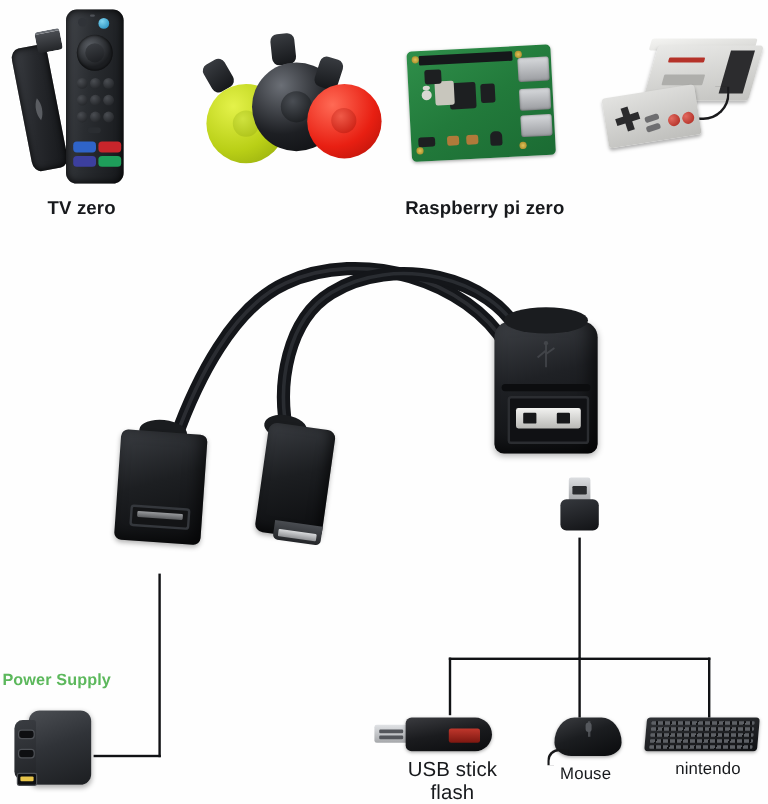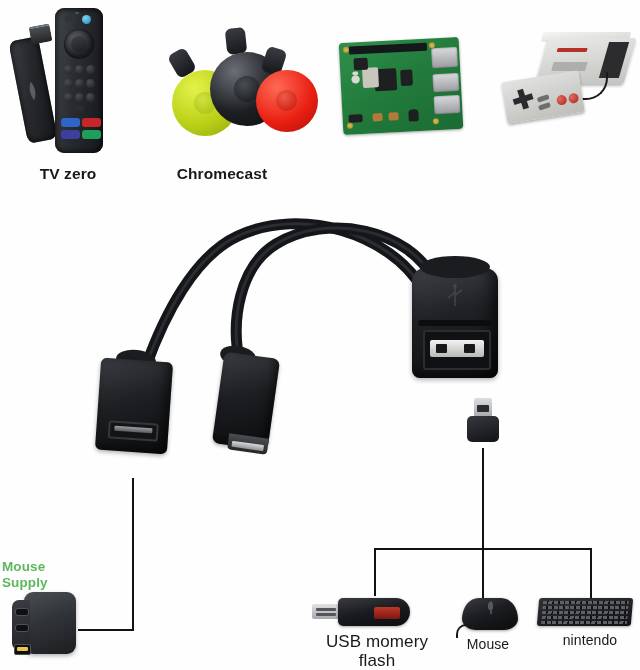--- a/index.html
+++ b/index.html
@@ -255,21 +255,21 @@
         <i style="left:0px;top:7px;width:20px;height:6px"></i>
       </div>
       <div class="pad-gry" style="left:33px;top:20px"></div>
       <div class="pad-gry" style="left:33px;top:28px"></div>
       <div class="pad-red" style="left:52px;top:22px"></div>
       <div class="pad-red" style="left:64px;top:22px"></div>
     </div>
   </div>
 
   <div class="lbl" style="left:18px;top:166px;width:100px">TV zero</div>
-  <div class="lbl" style="left:166px;top:166px;width:112px">Chromecast</div>
+  <div class="lbl" style="left:330px;top:166px;width:148px">Raspberry pi zero</div>
 
   <div class="abs" id="cable">
 
     <svg style="position:absolute;left:0;top:0;width:470px;height:290px;overflow:visible">
       <path d="M332,88 C300,34 212,6 148,36 C104,56 74,116 56,166" stroke="#14161a" stroke-width="11" fill="none" stroke-linecap="round"></path>
       <path d="M332,88 C300,34 212,6 148,36 C104,56 74,116 56,166" stroke="#3e4247" stroke-width="3" fill="none" stroke-linecap="round" opacity=".55"></path>
       <path d="M344,80 C320,30 238,12 186,44 C150,66 140,120 150,164" stroke="#14161a" stroke-width="11" fill="none" stroke-linecap="round"></path>
       <path d="M344,80 C320,30 238,12 186,44 C150,66 140,120 150,164" stroke="#3e4247" stroke-width="3" fill="none" stroke-linecap="round" opacity=".5"></path>
     </svg>
 
@@ -310,21 +310,21 @@
 
   <div class="wire v" style="left:132px;top:478px;height:153px"></div>
   <div class="wire h" style="left:78px;top:629px;width:56px"></div>
 
   <div class="wire v" style="left:482px;top:448px;height:102px"></div>
   <div class="wire h" style="left:374px;top:548px;width:218px"></div>
   <div class="wire v" style="left:374px;top:548px;height:48px"></div>
   <div class="wire v" style="left:482px;top:548px;height:50px"></div>
   <div class="wire v" style="left:590px;top:548px;height:50px"></div>
 
-  <div class="lbl" style="left:2px;top:559px;width:92px;text-align:left;color:#5cb85c;font-size:13.5px">Mouse Supply</div>
+  <div class="lbl" style="left:2px;top:559px;width:92px;text-align:left;color:#5cb85c;font-size:13.5px">Power Supply</div>
   <div class="abs" id="psu">
     <div class="psu-body"></div>
     <div class="psu-side">
       <div class="psu-c" style="top:8px"></div>
       <div class="psu-c" style="top:24px"></div>
       <div class="psu-a">
         <i style="background:#e8c54a"></i>
       </div>
     </div>
   </div>
@@ -332,21 +332,21 @@
   <div class="abs" id="flash">
     <div class="fl-usb">
         <i style="top:4px"></i>
         <i style="top:9px"></i>
       </div>
     <div class="fl-body">
       <div class="fl-slider"></div>
     </div>
   </div>
   <div class="lbl thin" style="left:316px;top:632px;width:122px;font-size:17px;line-height:19px">
-    <span>USB momery</span><br>
+    <span>USB stick</span><br>
     <span>flash</span>
   </div>
 
   <div class="abs" id="mouse">
     <div class="ms-body">
       <div class="ms-split"></div>
       <div class="ms-wheel"></div>
     </div>
     <div class="ms-cord"></div>
   </div>

